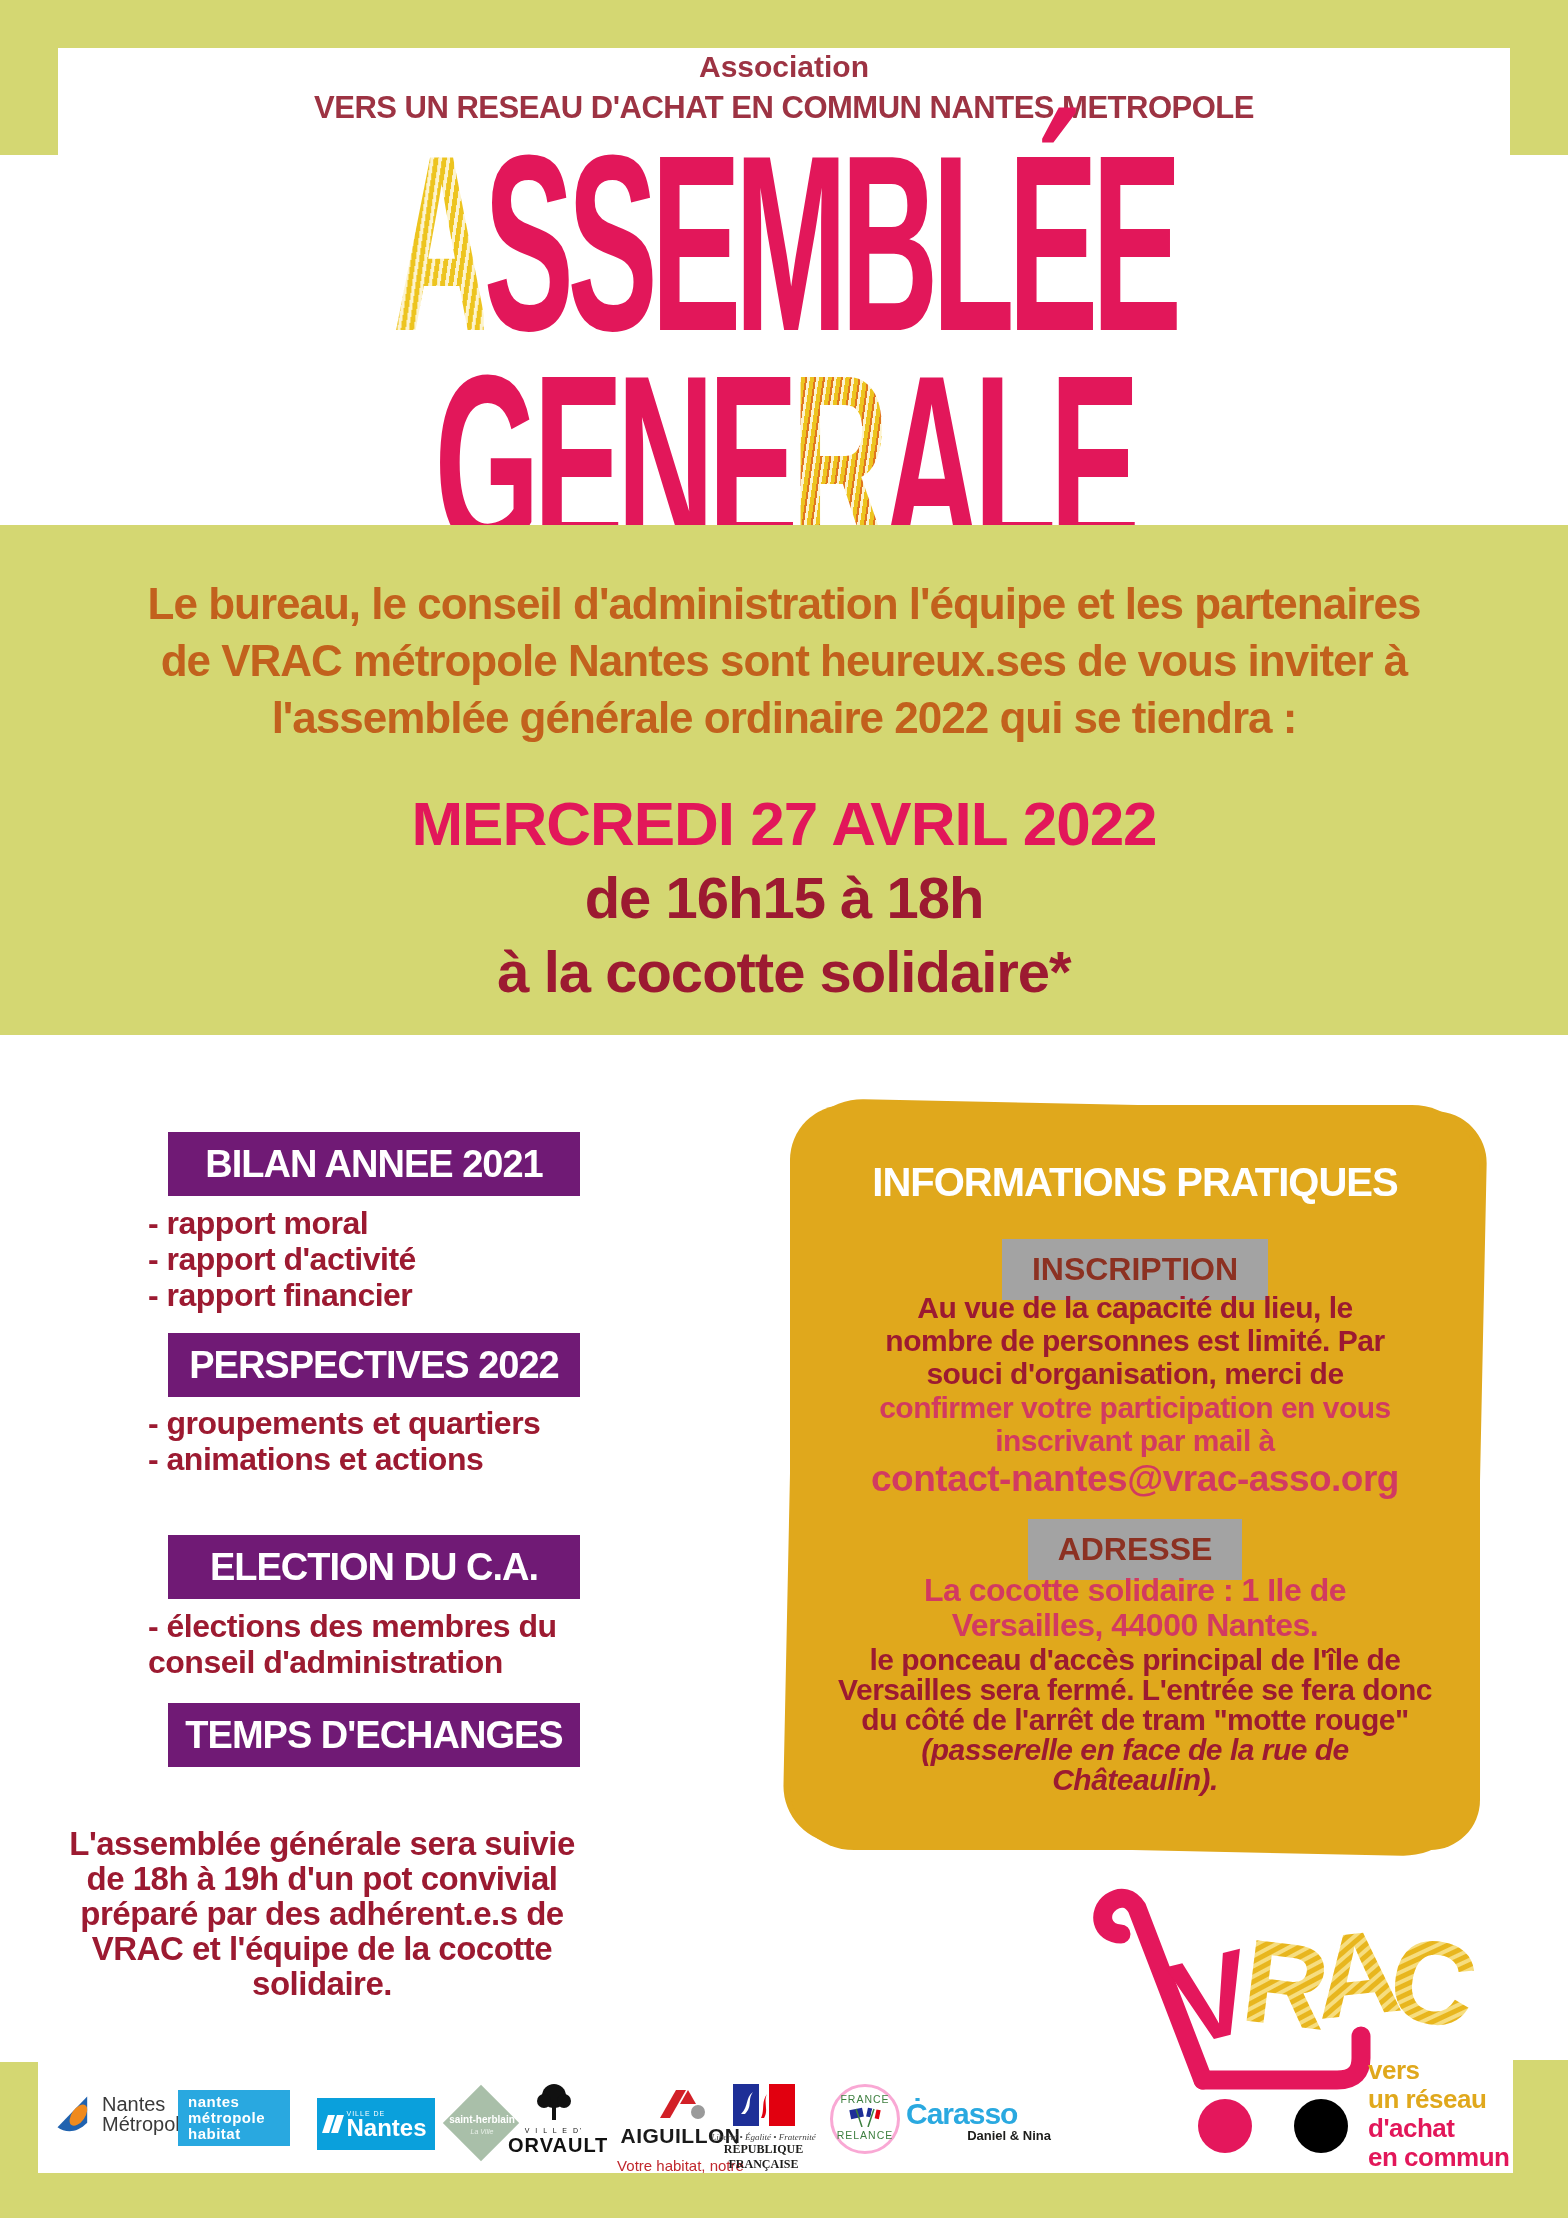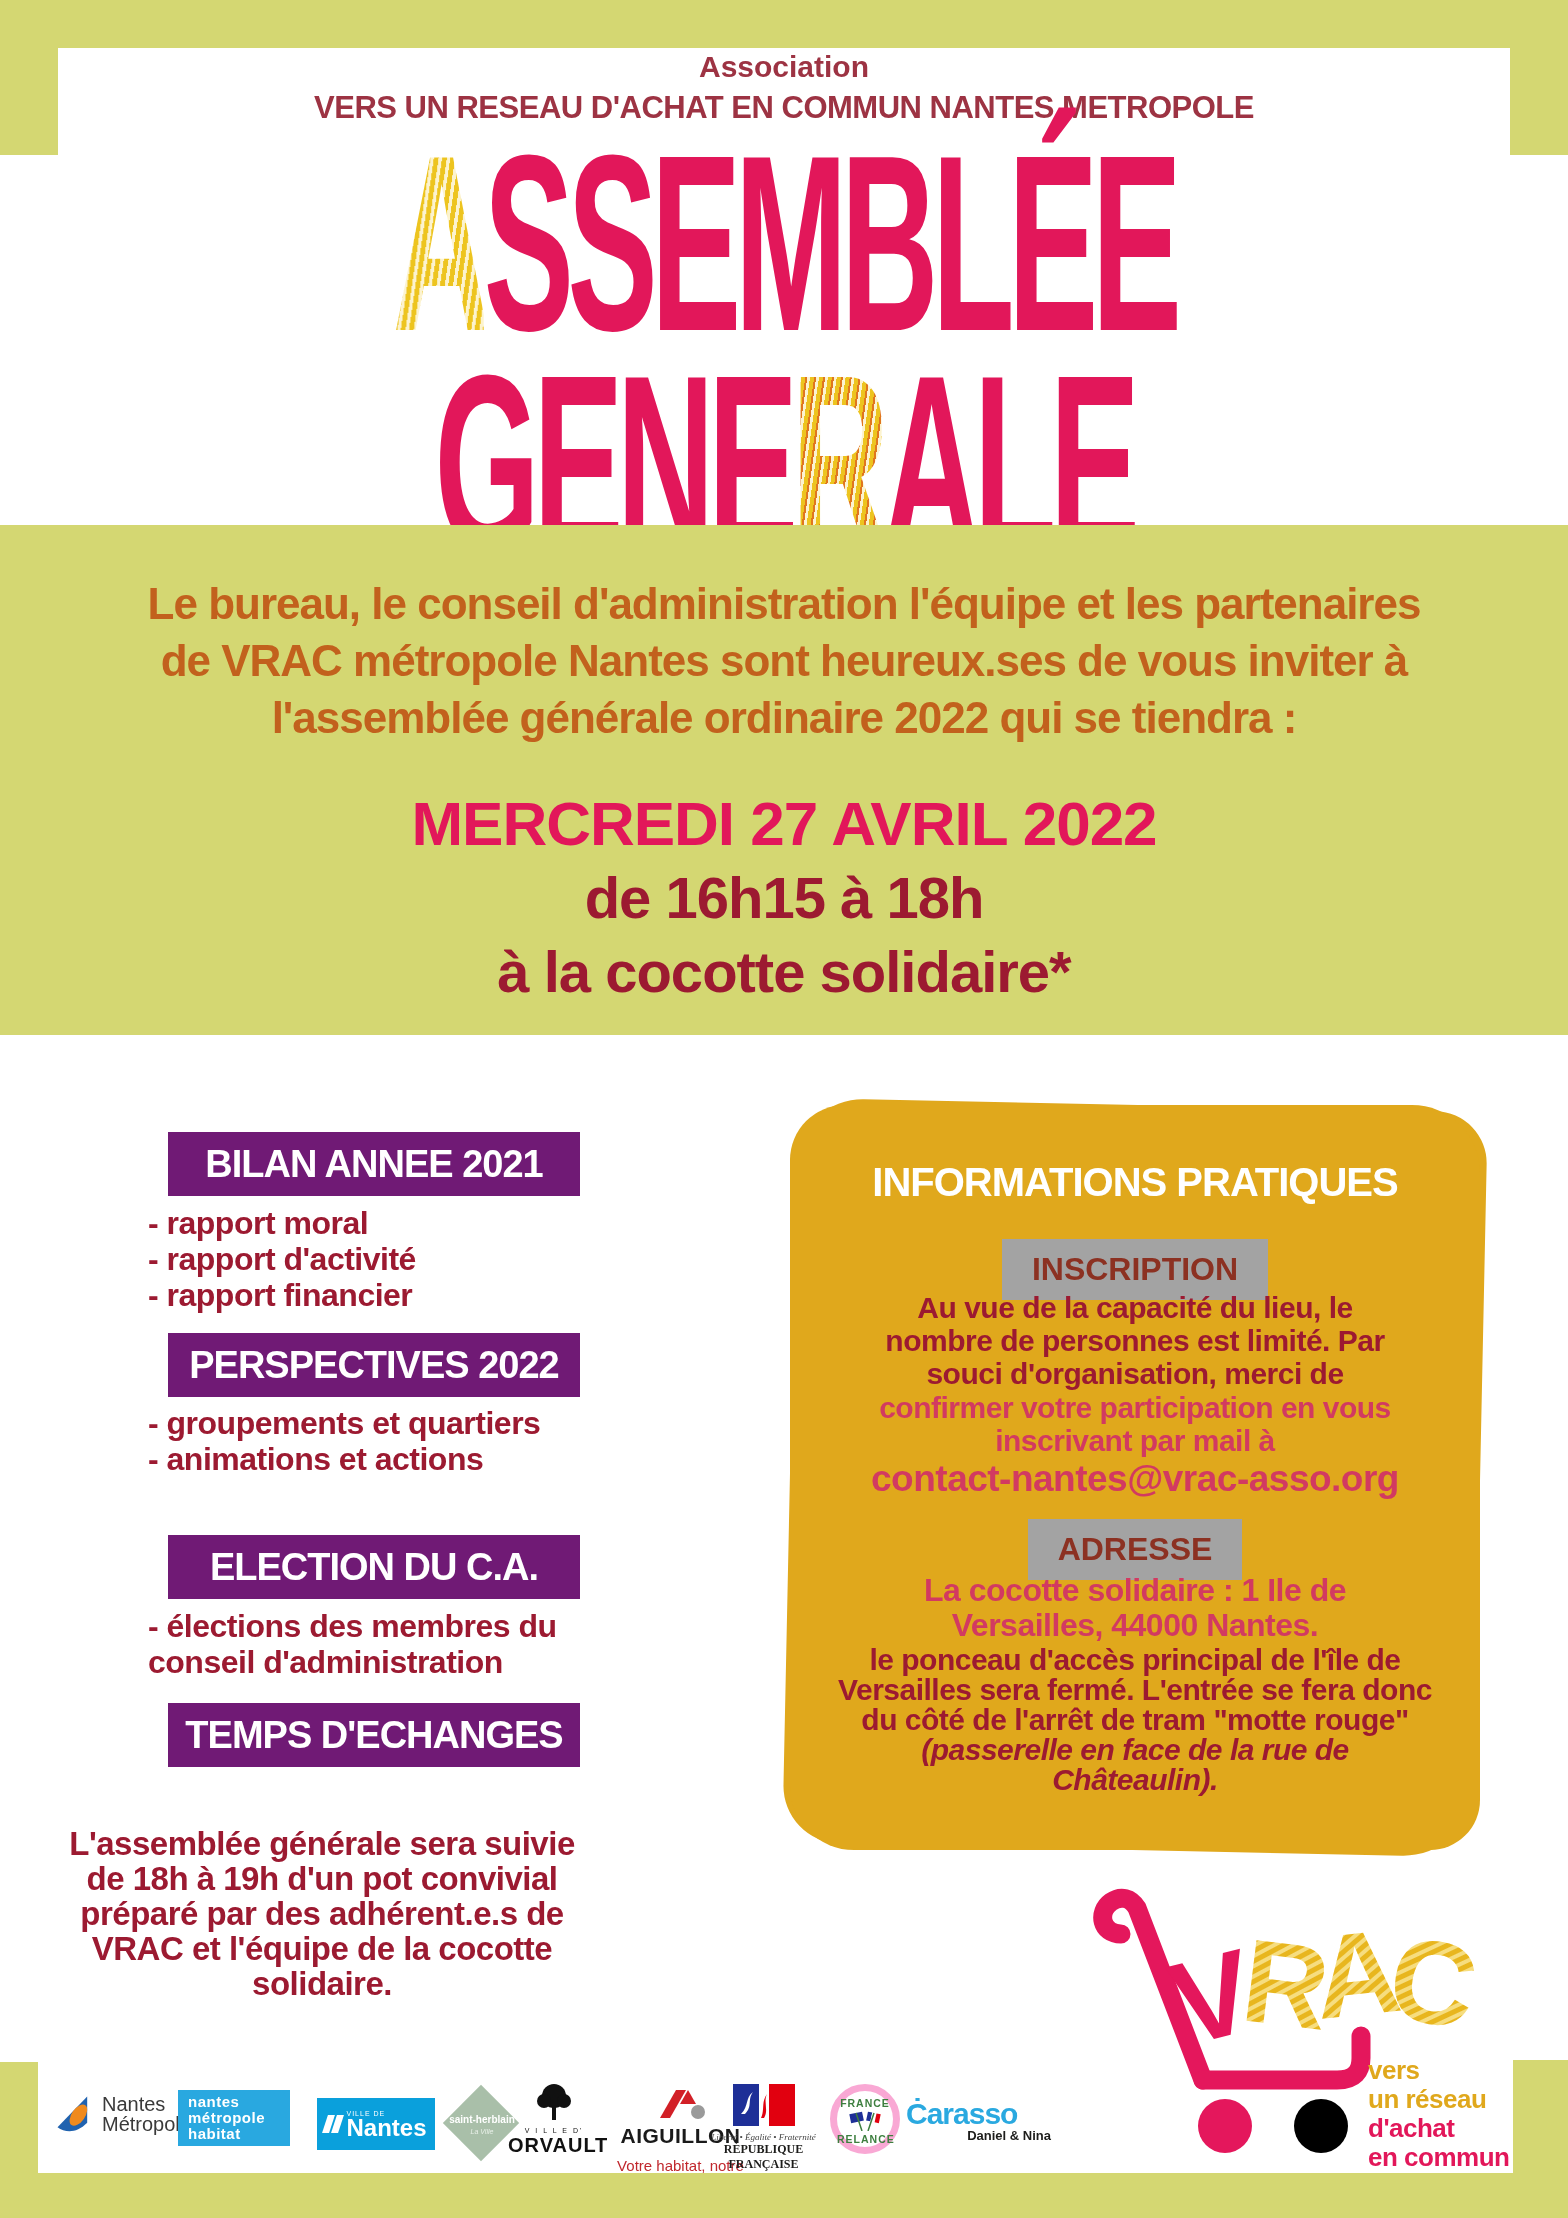--- a/index.html
+++ b/index.html
@@ -84,22 +84,22 @@
   .p-sh .shsub{position:absolute;left:0;top:46px;width:84px;text-align:center;color:#e9f0e9;font-size:7px;font-style:italic;}
   .p-orv{left:460px;top:0;width:92px;text-align:center;color:#111;}
   .p-orv .small{font-size:7px;letter-spacing:2px;margin-top:1px;}
   .p-orv .big{font-size:20px;font-weight:700;letter-spacing:1px;}
   .p-aig{left:555px;top:4px;width:155px;text-align:center;}
   .p-aig .name{font-size:21px;font-weight:800;color:#1a1a1a;letter-spacing:0.5px;}
   .p-aig .tag{font-size:15px;color:#c0272d;margin-top:9px;}
   .p-rf{left:658px;top:2px;width:115px;text-align:center;}
   .p-rf .motto{font-family:"Liberation Serif",serif;font-style:italic;font-size:9px;color:#444;margin-top:2px;}
   .p-rf .name{font-family:"Liberation Serif",serif;font-weight:700;font-size:12px;color:#1d1d1b;}
-  .p-rel{left:782px;top:2px;width:70px;height:70px;border:7px solid #f9a8d4;border-radius:50%;
-    box-sizing:border-box;text-align:center;color:#3d7f3f;font-weight:700;font-size:10.5px;letter-spacing:1px;}
+  .p-rel{left:782px;top:2px;width:70px;height:70px;border:3px solid #f9a8d4;border-radius:50%;
+    box-sizing:border-box;text-align:center;color:#3d7f3f;font-weight:400;font-size:10.5px;letter-spacing:1px;}
   .p-rel .t{margin-top:6px;} .p-rel .b{margin-top:0;}
   .p-car{left:858px;top:18px;width:145px;}
   .p-car .name{font-size:30px;font-weight:800;color:#2aa9e0;letter-spacing:-1px;line-height:28px;}
   .p-car .sub{font-size:13px;font-weight:700;color:#1d1d1b;text-align:right;}
 </style>
 </head>
 <body>
 
 <div class="abs green band-top"></div>
 <div class="abs green block-tl"></div>

